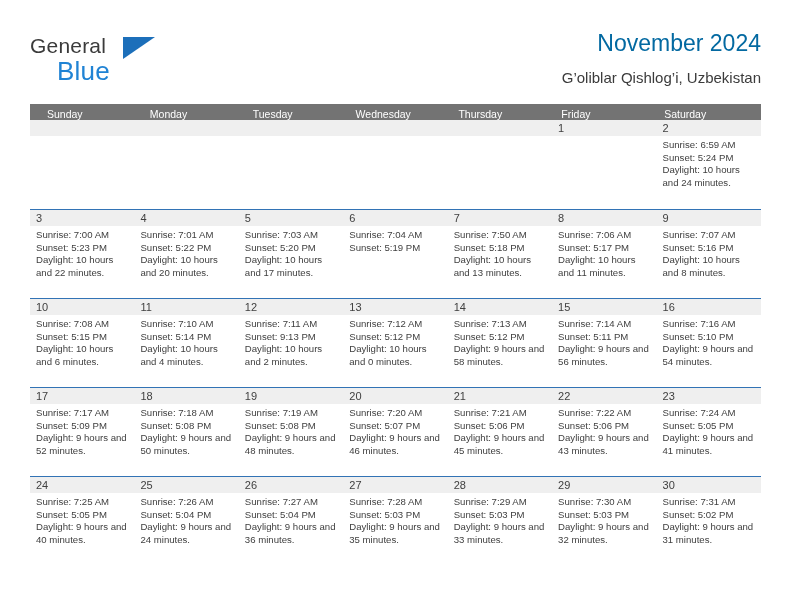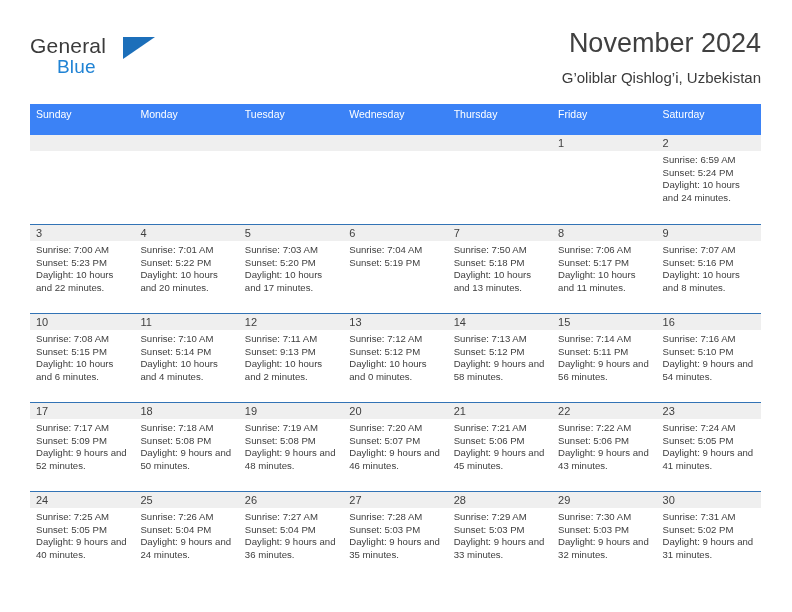--- a/index.html
+++ b/index.html
@@ -54,36 +54,36 @@
     top: 3px;
     width: 0;
     height: 0;
     border-left: 32px solid #1c6fba;
     border-bottom: 22px solid transparent;
   }
   .logo-blue {
     position: absolute;
     left: 27px;
     top: 22px;
-    font-size: 19px;
+    font-size: 26px;
     letter-spacing: 0.2px;
     color: #2083d4;
     font-family: "Liberation Sans", sans-serif;
     font-weight: 400;
   }
 
   .title-block {
     position: absolute;
     right: 0;
     top: 0;
     text-align: right;
   }
   .cal-title {
-    font-size: 27px;
-    color: #404040;
+    font-size: 23px;
+    color: #0369a1;
     font-weight: 400;
     line-height: 34px;
     white-space: nowrap;
   }
   .cal-subtitle {
     font-size: 15px;
     color: #3b3b3b;
     font-weight: 400;
     line-height: 22px;
     margin-top: 7px;
@@ -94,22 +94,23 @@
   
   .calendar {
     position: absolute;
     left: 30px;
     top: 104px;
     width: 731px;
   }
 
   .weekday-row {
     display: flex;
-    background: #3b82f6;
-    height: 31px;
+    background: #737373;
+    height: 16px;
+    padding-left: 11px;
   }
   .weekday {
     flex: 1 1 0;
     color: #ffffff;
     font-size: 10.5px;
     line-height: 21px;
     padding-left: 6px;
     box-sizing: border-box;
     white-space: nowrap;
   }

